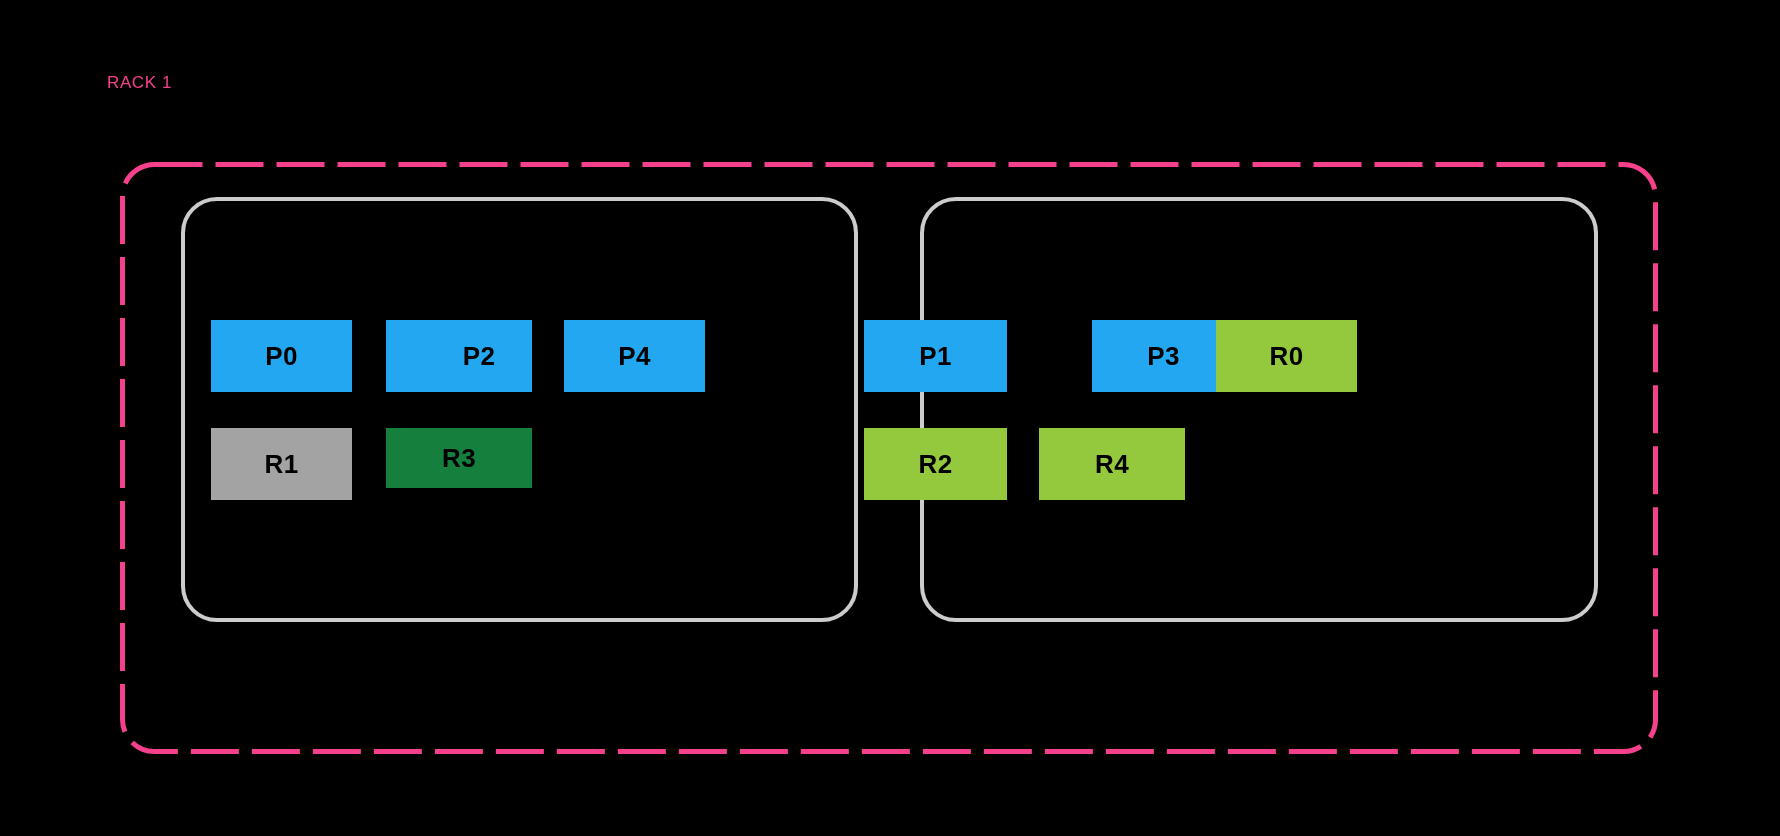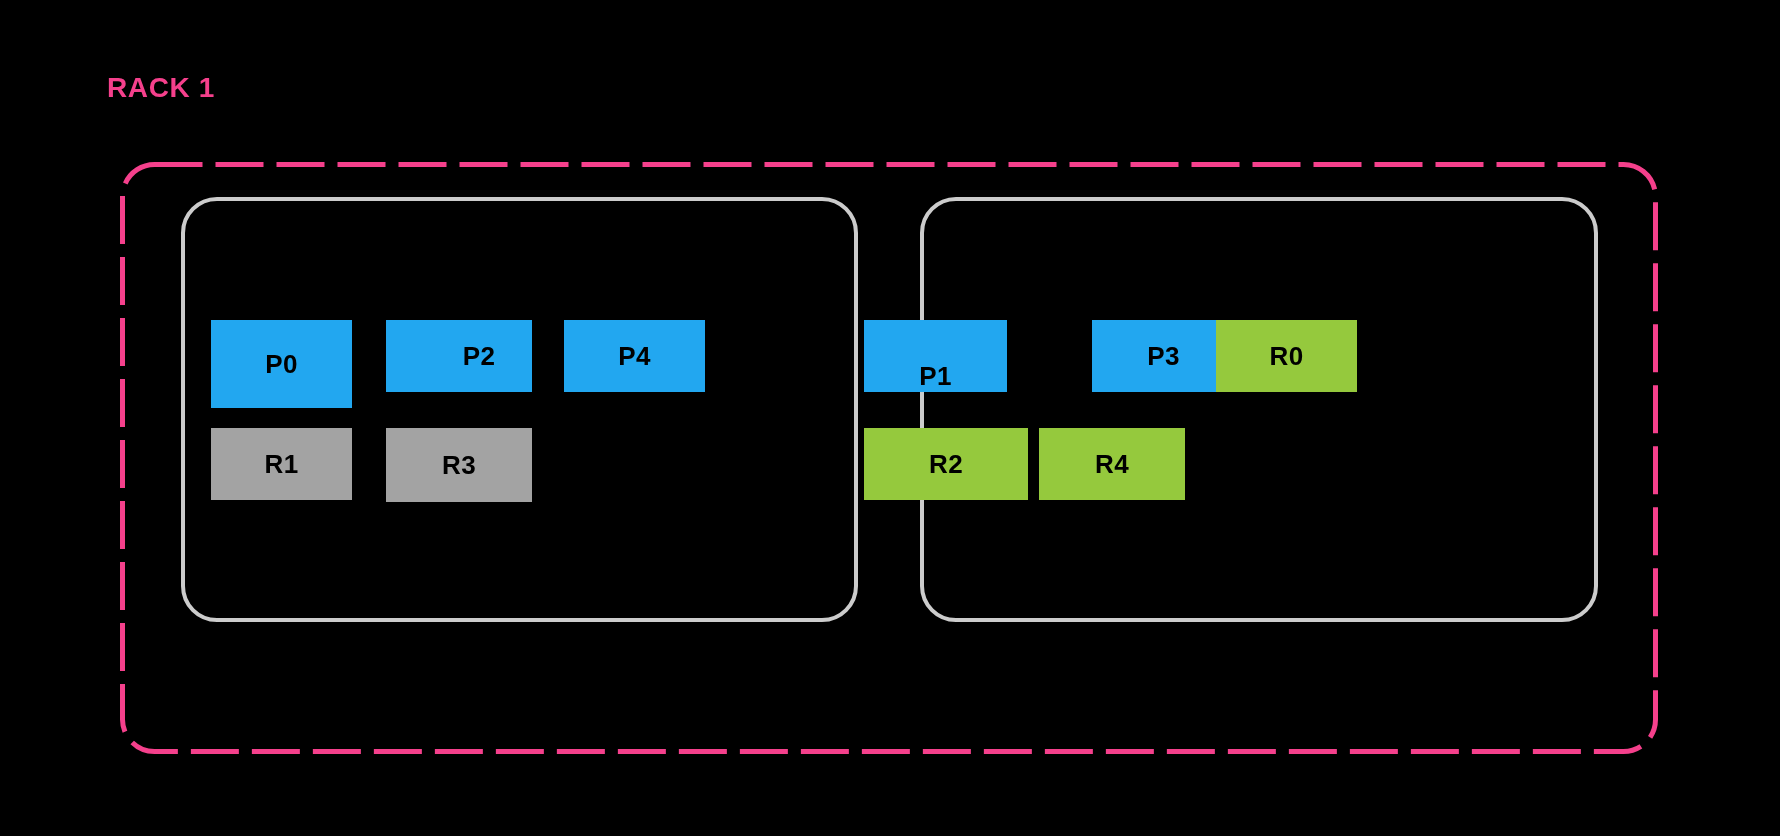--- a/index.html
+++ b/index.html
@@ -19,22 +19,22 @@
     height: 836px;
     background: #000000;
     overflow: hidden;
   }
 
   
   .rack-label {
     position: absolute;
     left: 107px;
     top: 74px;
-    font-size: 28px;
-    font-weight: bold;
+    font-size: 17px;
+    font-weight: normal;
     letter-spacing: 0.6px;
     color: #F5408C;
     line-height: 1;
     white-space: nowrap;
   }
 
   
   .rack-boundary {
     position: absolute;
     left: 120px;
@@ -90,43 +90,43 @@
     <svg width="1546" height="600" viewBox="0 0 1546 600" aria-hidden="true">
       <rect x="6.5" y="6.5" width="1533" height="587" rx="32" ry="32" fill="none" stroke="#F5408C" stroke-width="5" stroke-dasharray="48 13" stroke-linecap="butt"></rect>
     </svg>
   </div>
 
   <div id="nodes-layer">
       <div class="node node-0" style="left: 181px; top: 197px; width: 677px; height: 425px; border-color: rgb(204, 204, 204); border-width: 4px; border-radius: 36px;"></div>
       <div class="node node-1" style="left: 920px; top: 197px; width: 678px; height: 425px; border-color: rgb(204, 204, 204); border-width: 4px; border-radius: 36px;"></div>
     </div>
 
-<div class="chip primary" style="left: 211px; top: 320px; width: 141px; height: 88px; background: rgb(34, 167, 240);">
+<div class="chip primary" style="left: 211px; top: 320px; width: 141px; height: 72px; background: rgb(34, 167, 240);">
       <span>P0</span>
     </div>
     <div class="chip primary" style="left: 386px; top: 320px; width: 146px; height: 72px; background: rgb(34, 167, 240); padding-left: 40px;">
       <span>P2</span>
     </div>
     <div class="chip primary" style="left: 564px; top: 320px; width: 141px; height: 72px; background: rgb(34, 167, 240); align-items: center;">
       <span>P4</span>
     </div>
     <div class="chip replica" style="left: 211px; top: 428px; width: 141px; height: 72px; background: #a3a3a3;">
       <span>R1</span>
     </div>
-    <div class="chip replica" style="left: 386px; top: 428px; width: 146px; height: 74px; background: #a3a3a3;">
+    <div class="chip replica" style="left: 386px; top: 428px; width: 146px; height: 60px; background: #15803d;">
       <span>R3</span>
     </div>
-    <div class="chip primary" style="left: 864px; top: 320px; width: 143px; height: 72px; background: rgb(34, 167, 240); align-items: flex-end;">
+    <div class="chip primary" style="left: 864px; top: 320px; width: 143px; height: 72px; background: rgb(34, 167, 240);">
       <span>P1</span>
     </div>
     <div class="chip primary" style="left: 1092px; top: 320px; width: 143px; height: 72px; background: rgb(34, 167, 240);">
       <span>P3</span>
     </div>
     <div class="chip replica" style="left: 1216px; top: 320px; width: 141px; height: 72px; background: rgb(149, 201, 61);">
       <span>R0</span>
     </div>
-    <div class="chip replica" style="left: 864px; top: 428px; width: 164px; height: 72px; background: rgb(149, 201, 61);">
+    <div class="chip replica" style="left: 864px; top: 428px; width: 143px; height: 72px; background: rgb(149, 201, 61);">
       <span>R2</span>
     </div>
     <div class="chip replica" style="left: 1039px; top: 428px; width: 146px; height: 72px; background: rgb(149, 201, 61); text-align: right;">
       <span>R4</span>
     </div>
   </div>
 
 </body></html>

